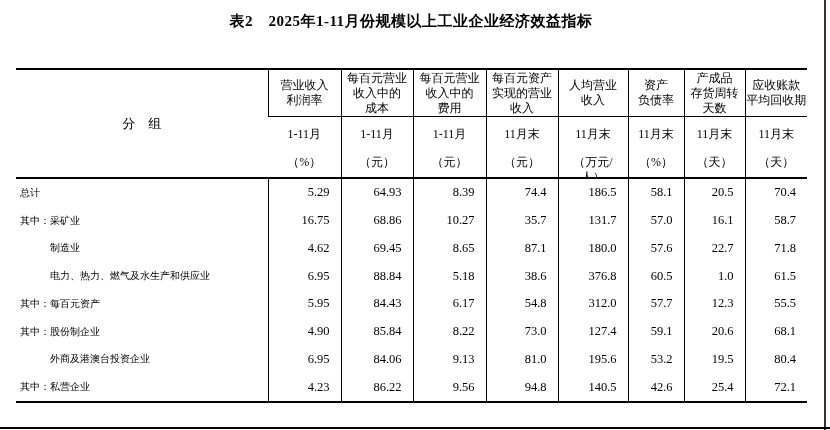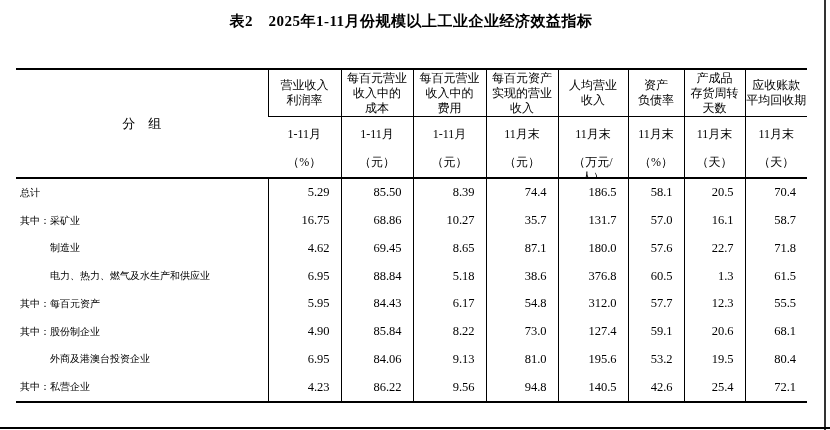--- a/index.html
+++ b/index.html
@@ -175,21 +175,21 @@
           <th class="cu">
             <span class="p">11月末</span>
             <span class="u">（天）</span>
           </th>
         </tr>
       </thead>
       <tbody>
           <tr>
             <td class="lbl">总计</td>
             <td class="num">5.29</td>
-            <td class="num">85.50</td>
+            <td class="num">64.93</td>
             <td class="num">8.39</td>
             <td class="num">74.4</td>
             <td class="num">186.5</td>
             <td class="num">58.1</td>
             <td class="num">20.5</td>
             <td class="num">70.4</td>
           </tr>
           <tr>
             <td class="lbl">其中：采矿业</td>
             <td class="num">16.75</td>
@@ -213,21 +213,21 @@
             <td class="num">71.8</td>
           </tr>
           <tr>
             <td class="lbl">　　　电力、热力、燃气及水生产和供应业</td>
             <td class="num">6.95</td>
             <td class="num">88.84</td>
             <td class="num">5.18</td>
             <td class="num">38.6</td>
             <td class="num">376.8</td>
             <td class="num">60.5</td>
-            <td class="num">1.3</td>
+            <td class="num">1.0</td>
             <td class="num">61.5</td>
           </tr>
           <tr>
             <td class="lbl">其中：每百元资产</td>
             <td class="num">5.95</td>
             <td class="num">84.43</td>
             <td class="num">6.17</td>
             <td class="num">54.8</td>
             <td class="num">312.0</td>
             <td class="num">57.7</td>

